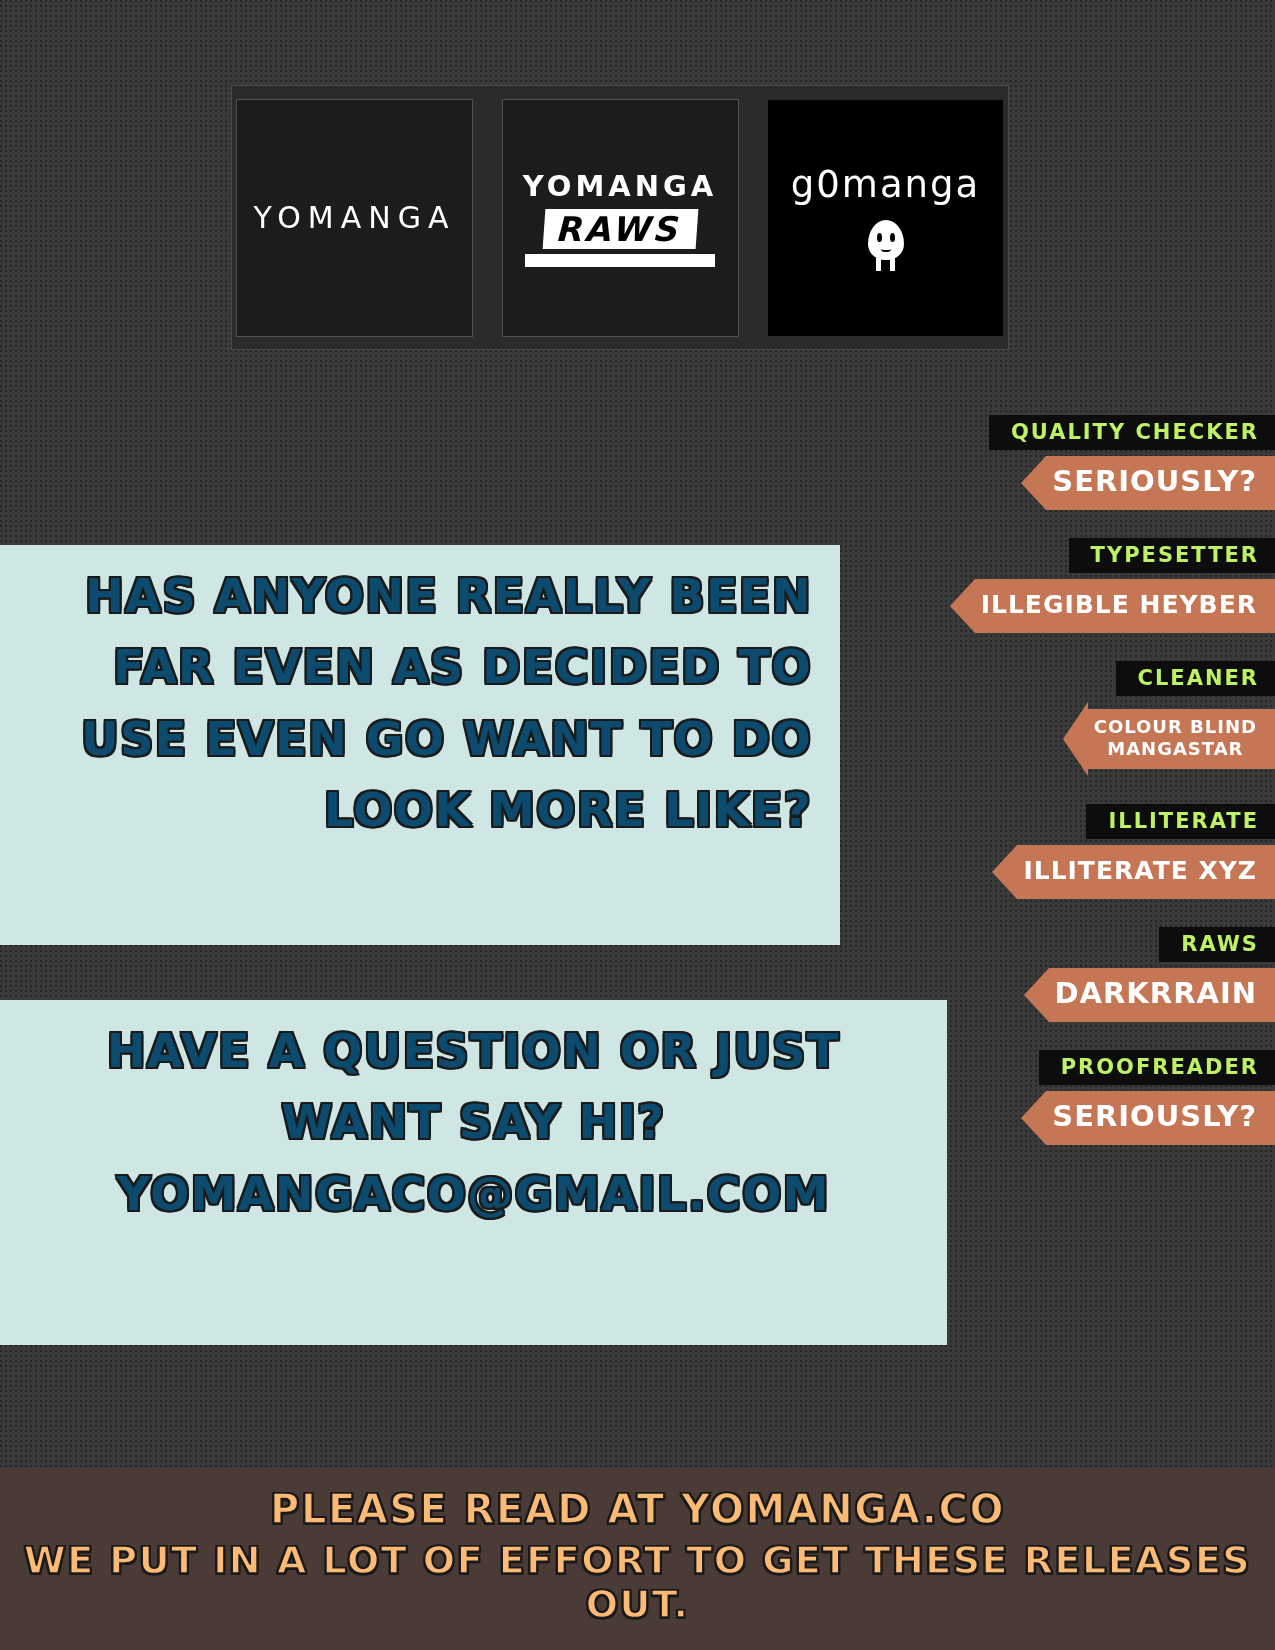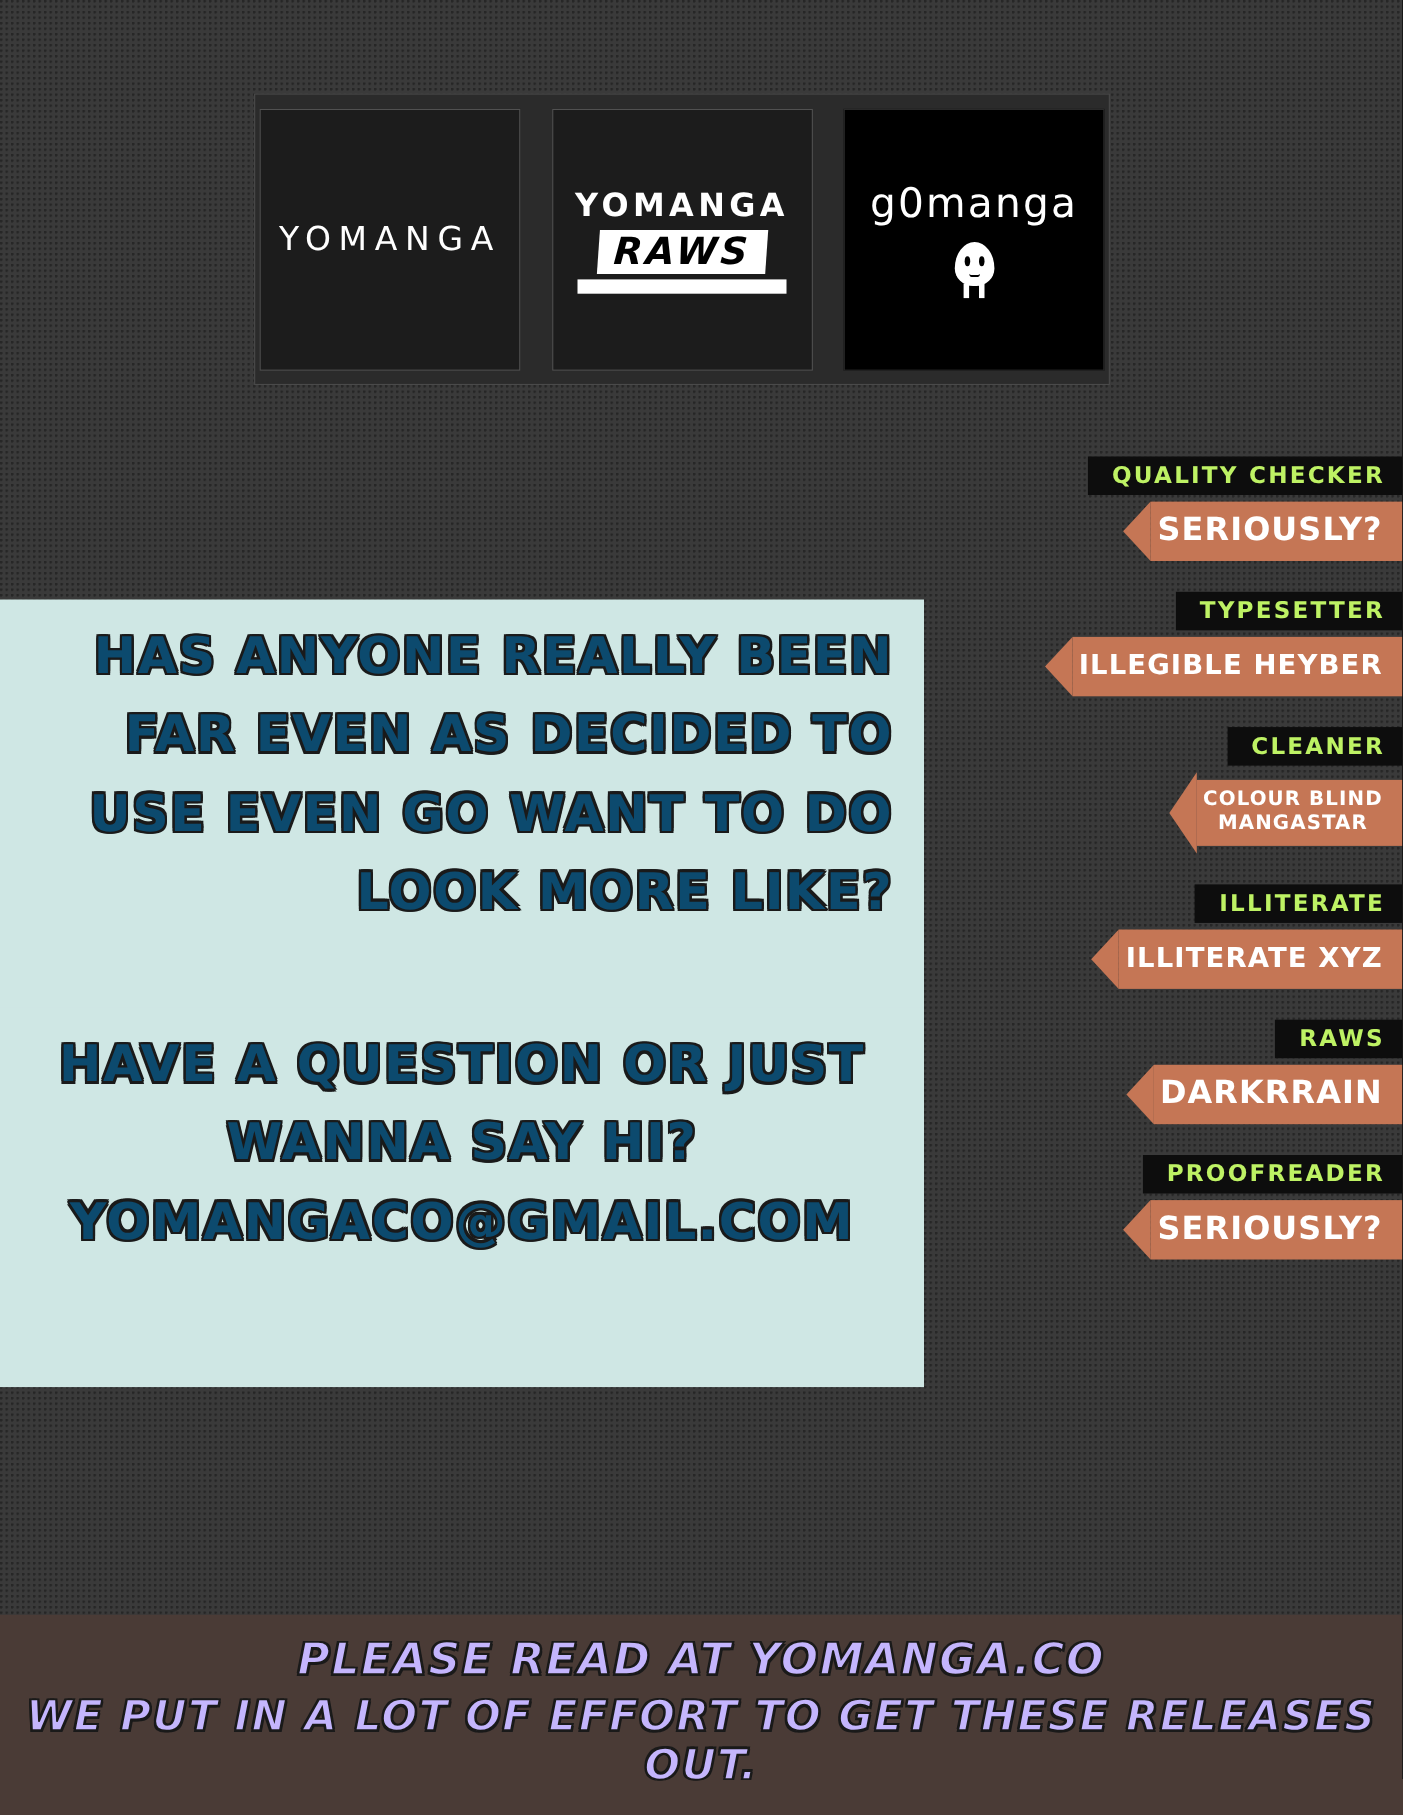--- a/index.html
+++ b/index.html
@@ -141,22 +141,22 @@
     background: #cfe7e4;
     box-sizing: border-box;
     padding: 16px 28px;
   }
   .msgbox.one {
     top: 545px;
     width: 840px;
     height: 400px;
   }
   .msgbox.two {
-    top: 916px;
-    width: 840px;
+    top: 1000px;
+    width: 947px;
     height: 345px;
   }
   .msg-text {
     font-family: "DejaVu Sans", sans-serif;
     font-size: 46px;
     line-height: 1.55;
     font-weight: 700;
     letter-spacing: 1.5px;
     color: #0c4a6e;
     -webkit-text-stroke: 2.5px #1a1a1a;
@@ -246,28 +246,27 @@
     left: 0;
     bottom: 0;
     width: 1275px;
     background: #4a3b36;
     padding: 18px 0 24px 0;
     box-sizing: border-box;
     text-align: center;
   }
   .footer-line {
     font-family: "DejaVu Sans", sans-serif;
-    color: #c4b5fd;
+    color: #fdba74;
     font-weight: 700;
     letter-spacing: 1.5px;
     -webkit-text-stroke: 1.5px #1a1a1a;
     text-shadow:
       -1.5px -1.5px 0 #1a1a1a, 1.5px -1.5px 0 #1a1a1a,
       -1.5px 1.5px 0 #1a1a1a, 1.5px 1.5px 0 #1a1a1a;
-    font-style: italic;
   }
   .footer-line.a { font-size: 40px; }
   .footer-line.b { font-size: 38px; margin-top: 6px; }
 </style>
 </head>
 <body>
 
 <div id="page">
 
   <div class="logo-strip">
@@ -291,21 +290,21 @@
       </div>
     </div>
   </div>
 
   <div class="msgbox one">
     <p class="msg-text right">HAS ANYONE REALLY BEEN FAR EVEN AS DECIDED TO USE EVEN GO WANT TO DO LOOK MORE LIKE?</p>
   </div>
 
   <div class="msgbox two">
     <p class="msg-text center">HAVE A QUESTION OR JUST</p>
-    <p class="msg-text center">WANNA SAY HI?</p>
+    <p class="msg-text center">WANT SAY HI?</p>
     <p class="msg-text center">YOMANGACO@GMAIL.COM</p>
   </div>
 
   <div class="credits">
 
     <div class="credit-group">
       <div class="credit-role">QUALITY CHECKER</div>
       <div class="credit-name-wrap">
         <div class="credit-arrow"></div>
         <div class="credit-name">SERIOUSLY?</div>

